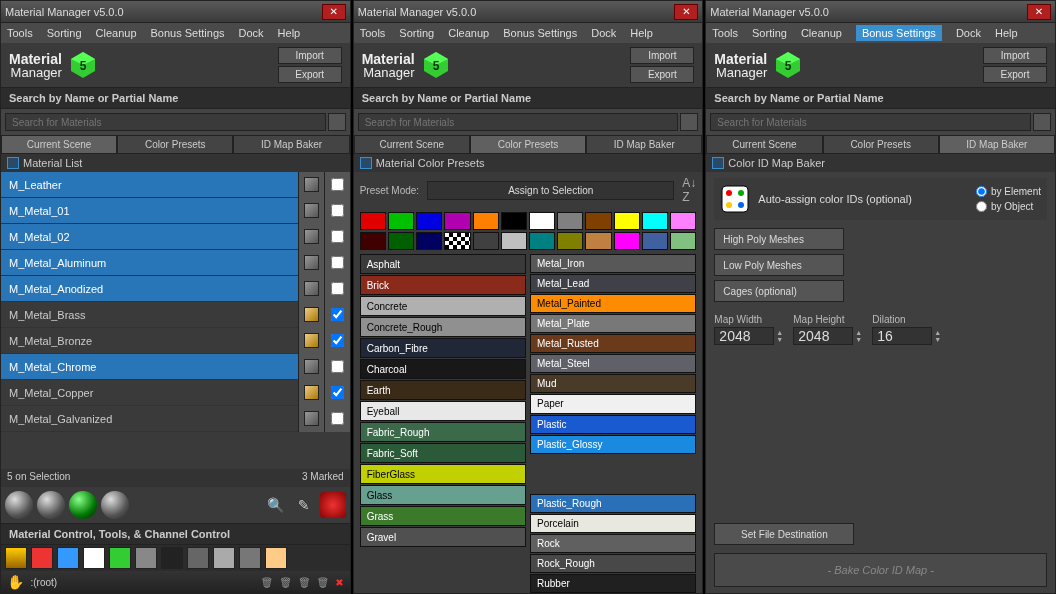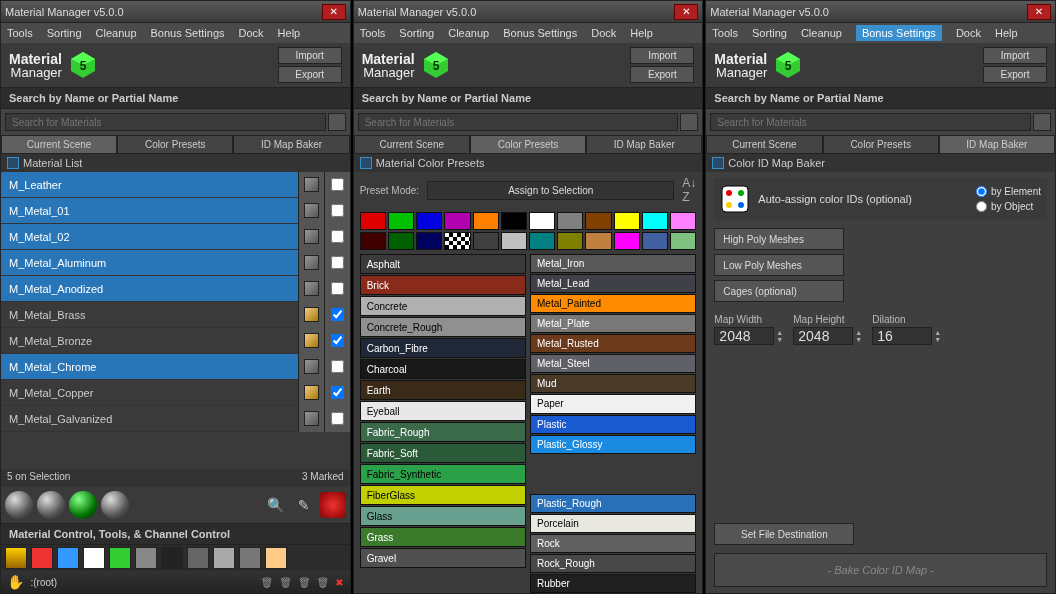--- a/index.html
+++ b/index.html
@@ -342,21 +342,20 @@
         <div class="preset-item" style="background: rgb(58, 58, 58); color: rgb(255, 255, 255);">Asphalt</div>
         <div class="preset-item" style="background: rgb(138, 42, 26); color: rgb(255, 255, 255);">Brick</div>
         <div class="preset-item" style="background: rgb(176, 176, 176); color: rgb(0, 0, 0);">Concrete</div>
         <div class="preset-item" style="background: rgb(144, 144, 144); color: rgb(0, 0, 0);">Concrete_Rough</div>
         <div class="preset-item" style="background: rgb(32, 40, 56); color: rgb(255, 255, 255);">Carbon_Fibre</div>
         <div class="preset-item" style="background: rgb(24, 24, 24); color: rgb(255, 255, 255);">Charcoal</div>
         <div class="preset-item" style="background: rgb(58, 42, 24); color: rgb(255, 255, 255);">Earth</div>
         <div class="preset-item" style="background: rgb(232, 232, 232); color: rgb(0, 0, 0);">Eyeball</div>
         <div class="preset-item" style="background: rgb(58, 106, 74); color: rgb(255, 255, 255);">Fabric_Rough</div>
         <div class="preset-item" style="background: rgb(42, 90, 56); color: rgb(255, 255, 255);">Fabric_Soft</div>
-        <div class="preset-item" style="background: rgb(42, 160, 72); color: rgb(0, 0, 0);">Fabric_Synthetic</div>
         <div class="preset-item" style="background: rgb(192, 208, 0); color: rgb(0, 0, 0);">FiberGlass</div>
         <div class="preset-item" style="background: rgb(104, 160, 144); color: rgb(0, 0, 0);">Glass</div>
         <div class="preset-item" style="background: rgb(58, 122, 42); color: rgb(255, 255, 255);">Grass</div>
         <div class="preset-item" style="background: rgb(80, 80, 80); color: rgb(255, 255, 255);">Gravel</div>
       </div>
     <div class="preset-col" id="col2">
         <div class="preset-item" style="background: rgb(88, 88, 88); color: rgb(255, 255, 255);">Metal_Iron</div>
         <div class="preset-item" style="background: rgb(64, 64, 72); color: rgb(255, 255, 255);">Metal_Lead</div>
         <div class="preset-item" style="background: rgb(255, 140, 0); color: rgb(0, 0, 0);">Metal_Painted</div>
         <div class="preset-item" style="background: rgb(120, 120, 120); color: rgb(255, 255, 255);">Metal_Plate</div>

